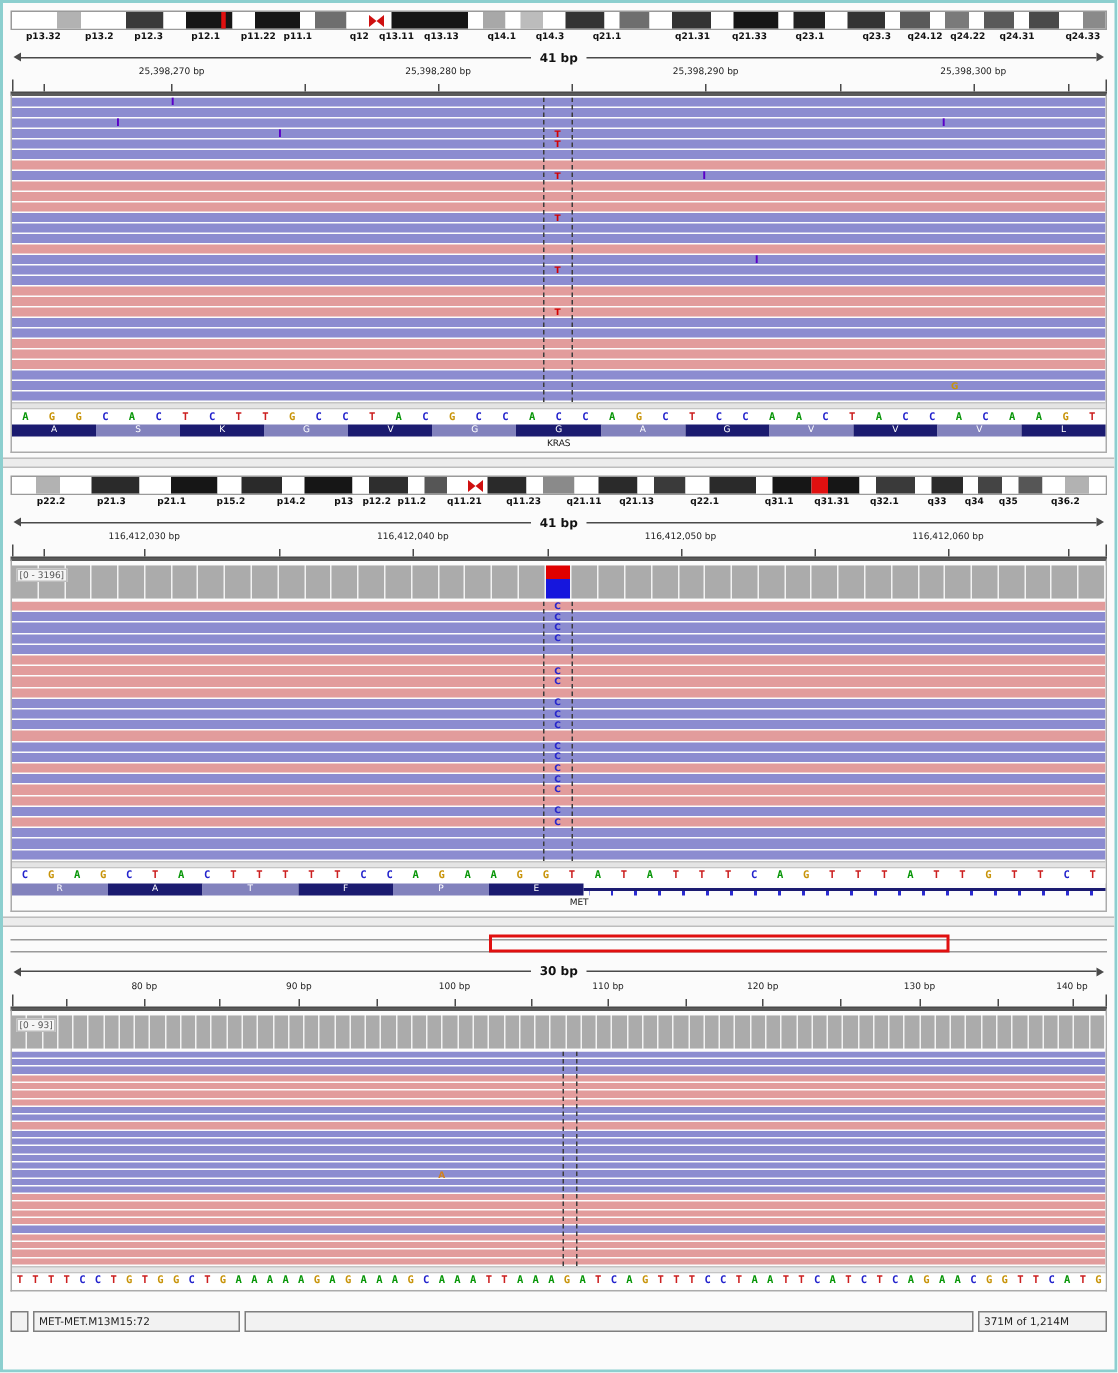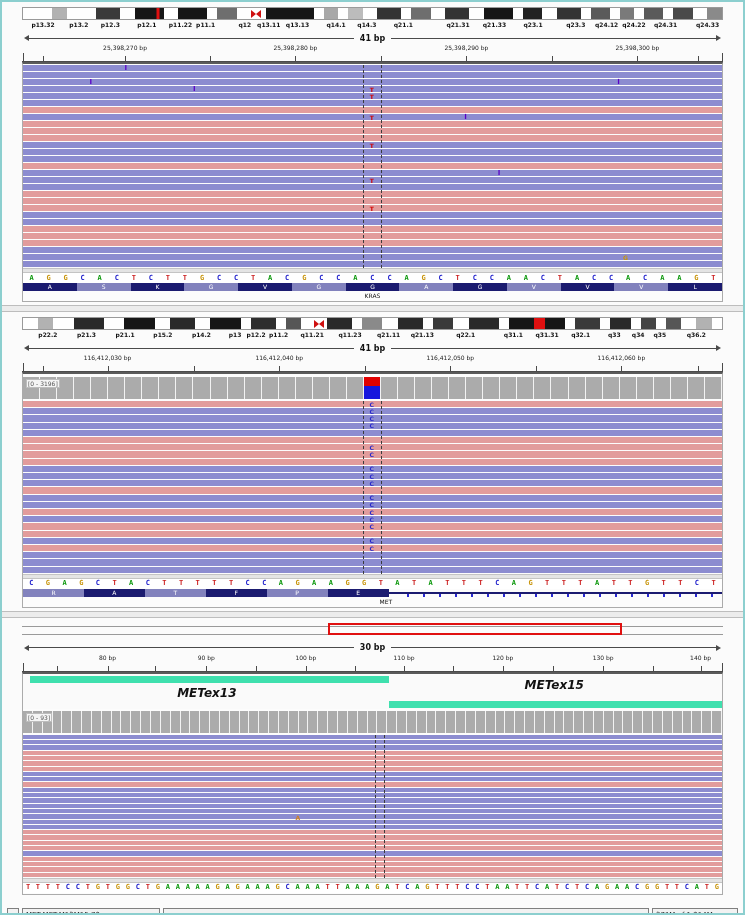--- a/index.html
+++ b/index.html
@@ -1,21 +1,21 @@
 <!DOCTYPE html>
 <html><head>
 <meta charset="utf-8">
 <style>
   html,body{margin:0;padding:0;background:#ffffff;}
   .app{
     width:745px;height:915px;position:relative;box-sizing:border-box;
     background:#fbfbfb;border:2px solid #8ccfcf;overflow:hidden;
     font-family:"DejaVu Sans",sans-serif;
   }
-  .panel{margin:0 20px;}
+  .panel{margin:0 5px;}
   
   .ideo{margin-top:5px;}
   .bands{display:flex;height:11px;border:1px solid #9a9a9a;background:#fff;position:relative;}
   .band{height:100%;}
   .band.cen{display:flex;align-items:center;justify-content:center;background:#fff;}
   .tri{width:0;height:0;border-top:4px solid transparent;border-bottom:4px solid transparent;}
   .tri.r{border-left:5px solid #cf1010;}
   .tri.l{border-right:5px solid #cf1010;}
   .ideo-red{position:absolute;top:0;bottom:0;width:3px;background:#e01010;transform:translateX(-50%);}
   .ideo-labels{position:relative;height:9px;font-size:6px;font-weight:bold;color:#111;}
@@ -580,26 +580,20 @@
           <i class="tick" style="left: 68.6%;"></i>
           <i class="tick" style="left: 75.7%;"></i>
           <i class="tick" style="left: 82.9%;"></i>
           <i class="tick" style="left: 90%;"></i>
           <i class="tick" style="left: 96.8%;"></i>
           <i class="tick edge" style="left: 0.1%;"></i>
           <i class="tick edge" style="left: 99.9%;"></i>
         </div>
     </div>
     <div class="tracks">
-      <div class="exons">
-        <div class="exon-bar" id="exbar0" style="left: 1%; width: 51.3%; top: 1px;"></div>
-        <span class="exon-label" id="exlab0" style="left: 26.3%; top: 11px;">METex13</span>
-        <span class="exon-label" id="exlab1" style="left: 76%; top: 3px;">METex15</span>
-        <div class="exon-bar" id="exbar1" style="left: 52.3%; width: 47.7%; top: 26px;"></div>
-      </div>
       <div class="coverage">
         <span class="cov-label">[0 - 93]</span>
       <div class="cov-seg"></div>
           <div class="cov-seg"></div>
           <div class="cov-seg"></div>
           <div class="cov-seg"></div>
           <div class="cov-seg"></div>
           <div class="cov-seg"></div>
           <div class="cov-seg"></div>
           <div class="cov-seg"></div>

